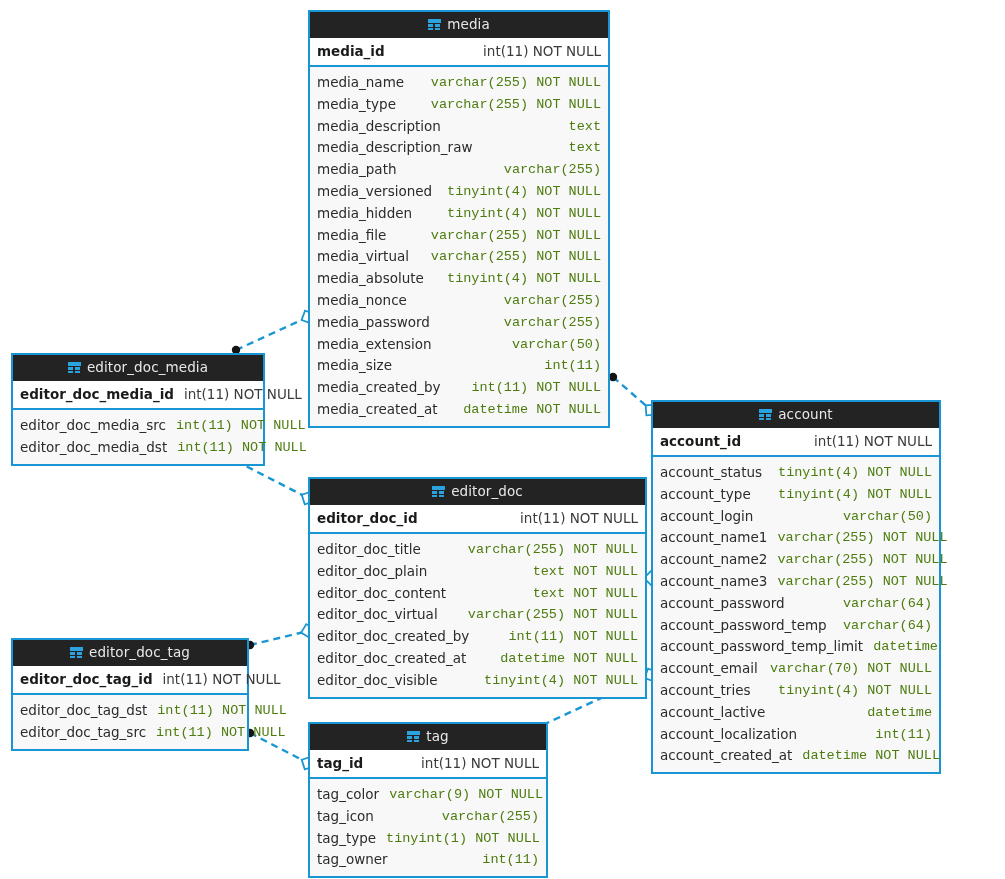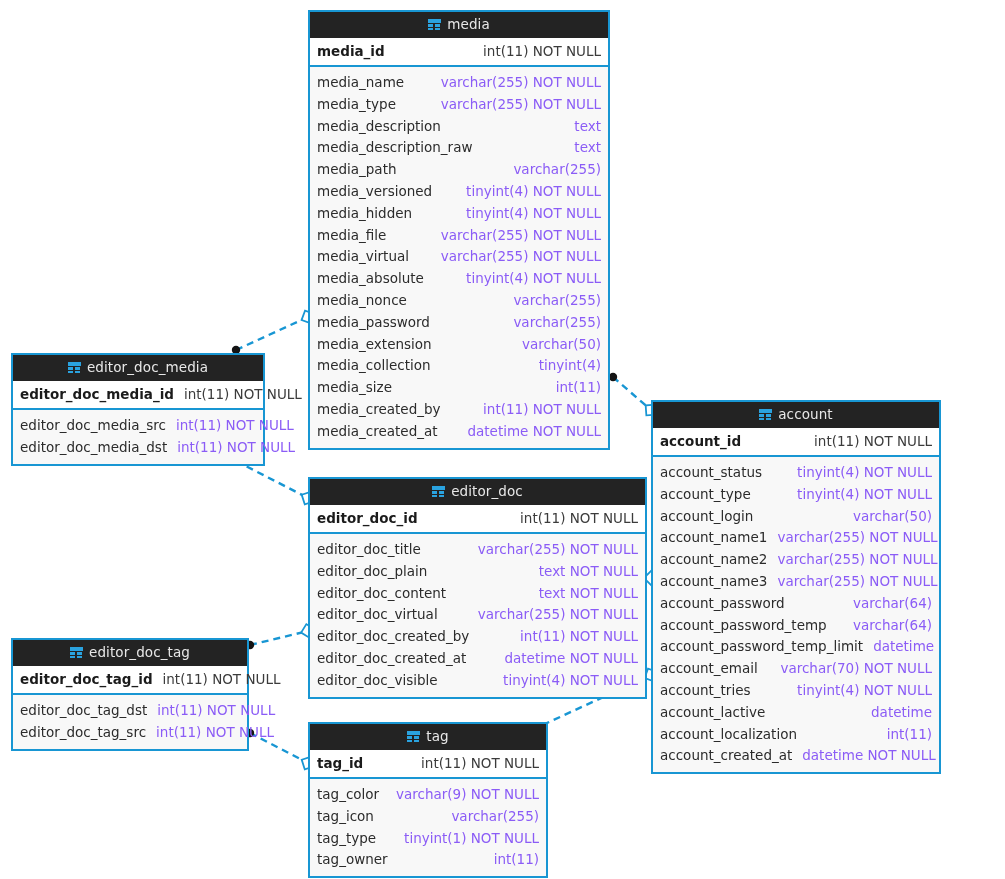--- a/index.html
+++ b/index.html
@@ -95,21 +95,21 @@
     display: flex;
     justify-content: space-between;
     align-items: center;
     font-size: 13.5px;
     line-height: 21.8px;
     padding: 0 7px;
     color: #2b2b2b;
     gap: 10px;
   }
   .field-row .fname { white-space: nowrap; }
-  .field-row .ftype { color: #8b5cf6; white-space: nowrap; }
+  .field-row .ftype { color: #4d7c0f; white-space: nowrap; font-family: Liberation Mono, monospace; }
 </style>
 </head>
 <body>
 
 <div id="canvas">
   <svg id="edges" viewBox="0 0 1005 879">
       <g>
         <line x1="236" y1="350" x2="308" y2="317" stroke="#1896d3" stroke-width="2.4" stroke-dasharray="7 5"></line>
         <circle cx="236" cy="350" r="4.2" fill="#141414"></circle>
         <rect x="303" y="312" width="10" height="10" fill="#ffffff" stroke="#1896d3" stroke-width="1.8" transform="rotate(20.376435213836388 308 317)"></rect>
@@ -208,24 +208,20 @@
           </div>
           <div class="field-row">
             <span class="fname">media_password</span>
             <span class="ftype">varchar(255)</span>
           </div>
           <div class="field-row">
             <span class="fname">media_extension</span>
             <span class="ftype">varchar(50)</span>
           </div>
           <div class="field-row">
-            <span class="fname">media_collection</span>
-            <span class="ftype">tinyint(4)</span>
-          </div>
-          <div class="field-row">
             <span class="fname">media_size</span>
             <span class="ftype">int(11)</span>
           </div>
           <div class="field-row">
             <span class="fname">media_created_by</span>
             <span class="ftype">int(11) NOT NULL</span>
           </div>
           <div class="field-row">
             <span class="fname">media_created_at</span>
             <span class="ftype">datetime NOT NULL</span>

